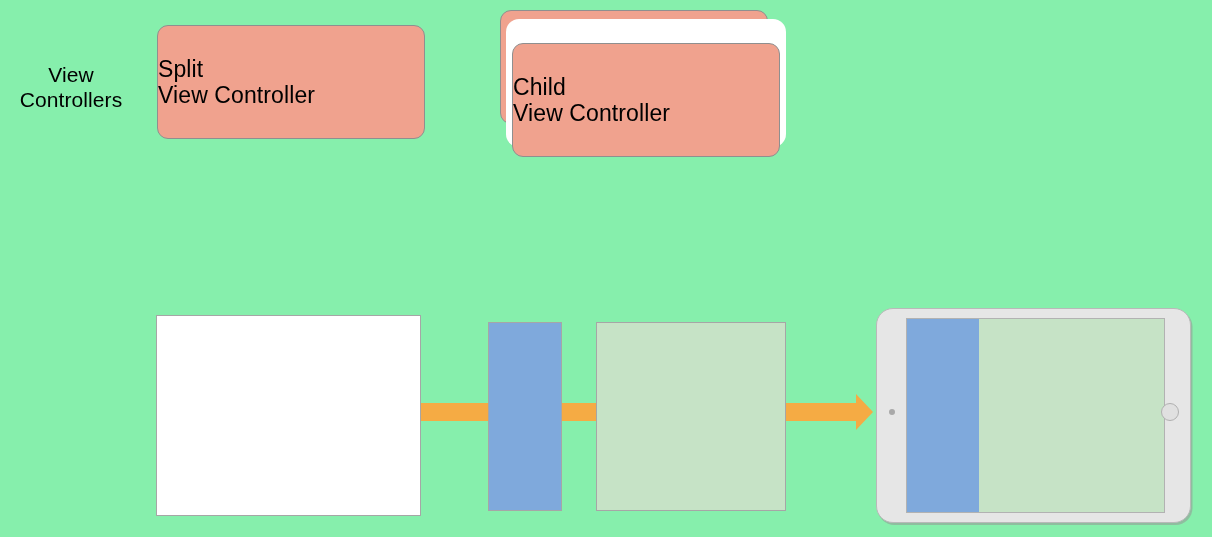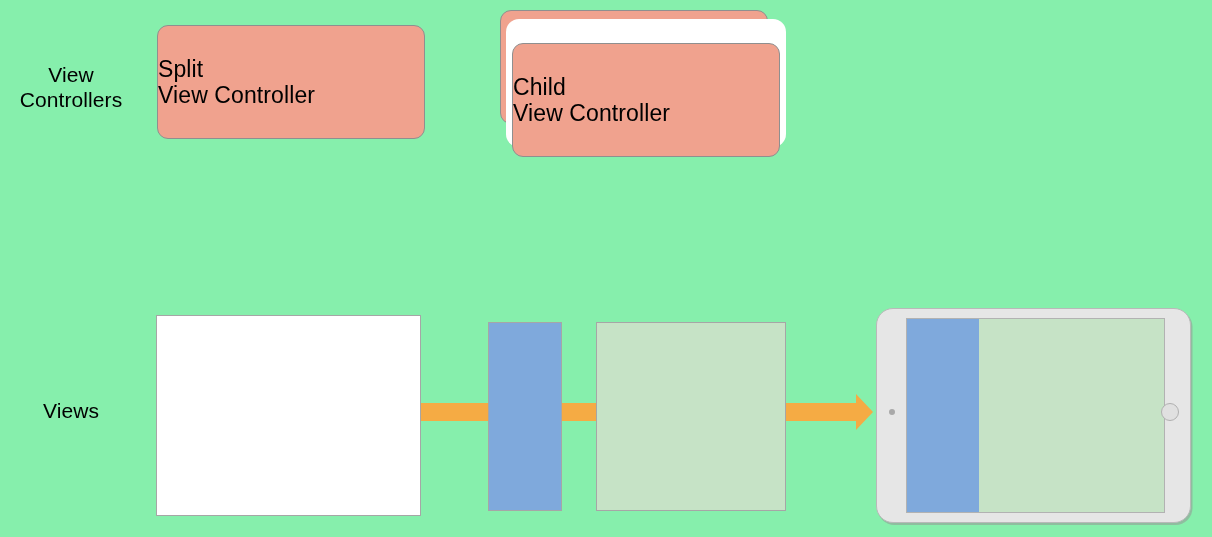--- a/index.html
+++ b/index.html
@@ -219,21 +219,20 @@
 View Controller</div>
   </div>
 
   <div class="vc-card" id="card-child-back"></div>
   <div class="vc-card" id="card-child-gap"></div>
   <div class="vc-card" id="card-child-front">
     <div class="vc-card-text">Child
 View Controller</div>
   </div>
 
-  <div class="row-label" id="label-views">Views</div>
 
   <div class="arrow-bar" id="arrow-bar-1"></div>
   <div class="arrow-bar" id="arrow-bar-2"></div>
   <div class="arrow-bar" id="arrow-bar-3"></div>
   <div id="arrow-head">
     <svg width="38" height="38" viewBox="0 0 38 38" aria-hidden="true">
       <path d="M2 10 L2 28 L20 28 L20 37 L37 19 L20 1 L20 10 Z" fill="#f5ab44"></path>
     </svg>
   </div>
 

